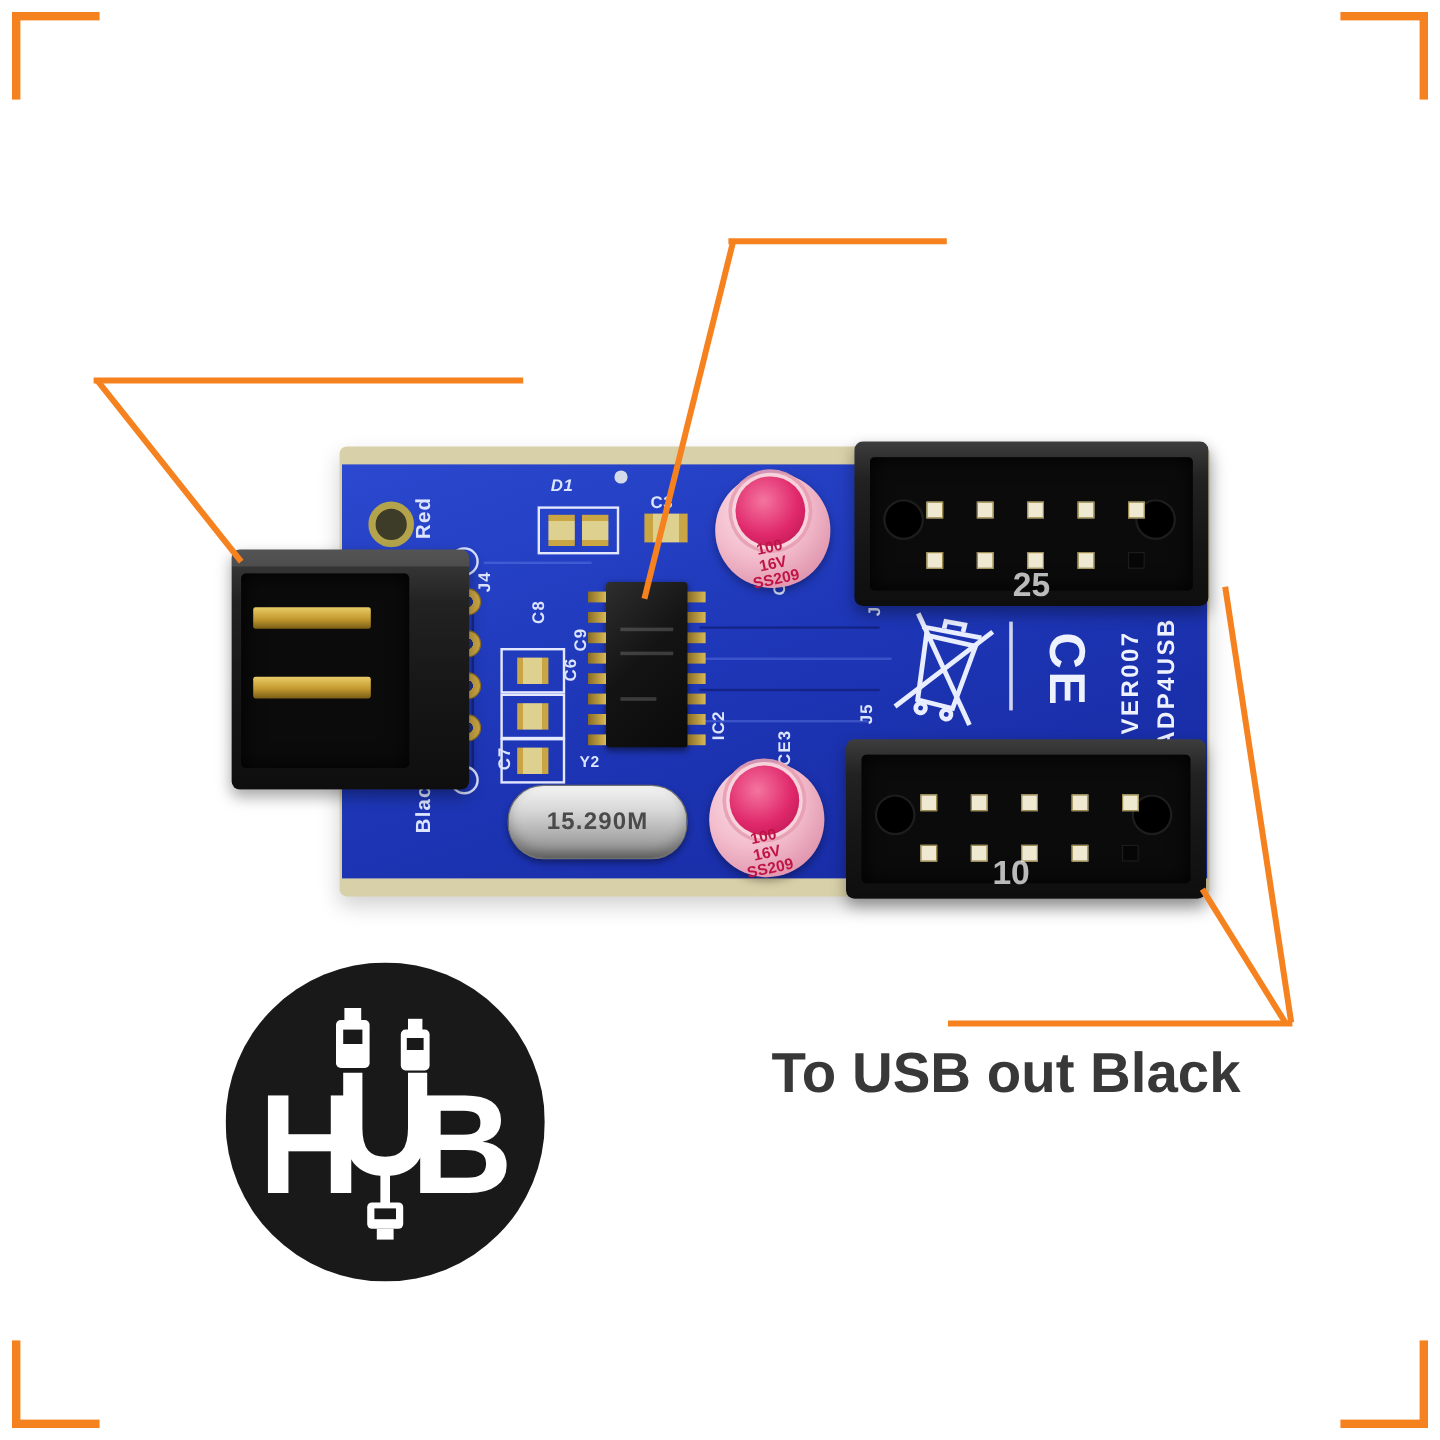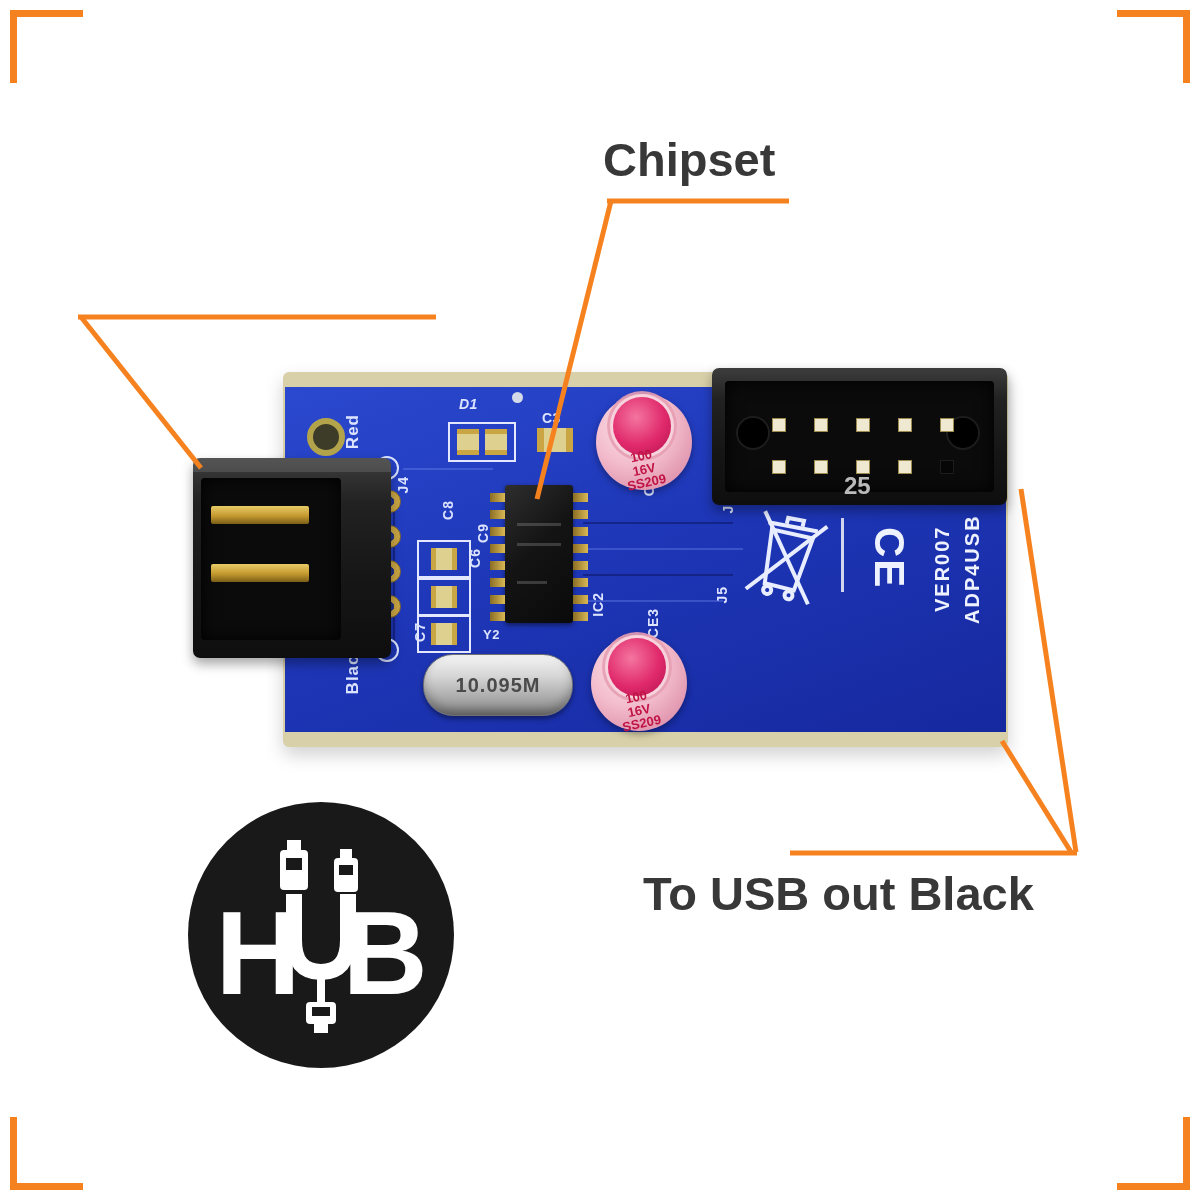--- a/index.html
+++ b/index.html
@@ -78,21 +78,21 @@
   .recess { position:absolute; background:#0b0b0b; border-radius:4px; box-shadow:inset 0 0 18px #000; }
   .blade { position:absolute; width:98px; height:18px; border-radius:2px;
         background:linear-gradient(180deg,#e9cc66 0%, #c3992f 55%, #7a5e17 100%); }
   #conn-left   { left:193px; top:458px; width:198px; height:200px; }
   #header-top  { left:712px; top:368px; width:295px; height:137px; }
   #header-bot  { left:705px; top:616px; width:300px; height:133px; }
   .hpin { position:absolute; width:14px; height:14px; background:#efe9d2; border:1px solid #9c8b4d; box-sizing:border-box; }
   .hpin.key { background:#060606; border-color:#1c1c1c; }
   .hhole { position:absolute; width:30px; height:30px; border-radius:50%; background:#000;
            box-shadow:inset 0 0 7px #000, 0 0 0 2px #1d1d1d; }
-  .hnum { position:absolute; color:rgba(255,255,255,.72); font-size:24px; font-weight:700; }
+  .hnum { position:absolute; color:rgba(255,255,255,.72); font-size:28px; font-weight:700; }
 
   
   #hub { position:absolute; left:188px; top:802px; width:266px; height:266px; }
 </style>
 </head>
 <body>
 
 <div id="canvas">
 
   <div class="corner tl"></div>
@@ -183,21 +183,21 @@
       <div class="cap-top"></div>
       <div class="cap-text">
         <span>100</span>
         <span>16V</span>
         <span>SS209</span>
       </div>
     </div>
 
     <div class="slk" style="left:200px; top:255px; font-size:13px;">Y2</div>
     <div id="crystal">
-        <span>10.095M</span>
+        <span>15.290M</span>
       </div>
 
     <div class="vlabel" style="left:437px; top:124px;">J6</div>
     <div class="vlabel" style="left:431px; top:214px;">J5</div>
 
     <svg style="position:absolute; left:466px; top:138px; transform:rotate(14deg);" width="78" height="92" viewBox="0 0 78 92">
       <g stroke="#e8edff" stroke-width="4" fill="none">
         <line x1="12" y1="18" x2="62" y2="15"></line>
         <path d="M30 15 L30 9 L46 8 L46 14"></path>
         <path d="M17 24 L23 78 L53 78 L59 23 Z"></path>
@@ -230,20 +230,36 @@
     <div class="hpin" style="left:186px; top:50px;"></div>
     <div class="hpin" style="left:228px; top:50px;"></div>
     <div class="hpin" style="left:60px;  top:92px;"></div>
     <div class="hpin" style="left:102px; top:92px;"></div>
     <div class="hpin" style="left:144px; top:92px;"></div>
     <div class="hpin" style="left:186px; top:92px;"></div>
     <div class="hpin key" style="left:228px; top:92px;"></div>
     <div class="hnum" style="left:132px; top:104px;">25</div>
   </div>
 
+  <div id="header-bot" class="blackbody">
+    <div class="recess" style="left:13px; top:13px; right:13px; bottom:13px;"></div>
+    <div class="hhole" style="left:26px; top:48px;"></div>
+    <div class="hhole" style="left:240px; top:48px;"></div>
+    <div class="hpin" style="left:62px;  top:46px;"></div>
+    <div class="hpin" style="left:104px; top:46px;"></div>
+    <div class="hpin" style="left:146px; top:46px;"></div>
+    <div class="hpin" style="left:188px; top:46px;"></div>
+    <div class="hpin" style="left:230px; top:46px;"></div>
+    <div class="hpin" style="left:62px;  top:88px;"></div>
+    <div class="hpin" style="left:104px; top:88px;"></div>
+    <div class="hpin" style="left:146px; top:88px;"></div>
+    <div class="hpin" style="left:188px; top:88px;"></div>
+    <div class="hpin key" style="left:230px; top:88px;"></div>
+    <div class="hnum" style="left:122px; top:96px;">10</div>
+  </div>
 
   <svg id="hub" viewBox="0 0 266 266">
     <circle cx="133" cy="133" r="133" fill="#191919"></circle>
     <text x="70" y="192" font-family="Liberation Sans, sans-serif" font-size="118" font-weight="bold" fill="#ffffff" text-anchor="middle">H</text>
     <text x="197" y="192" font-family="Liberation Sans, sans-serif" font-size="118" font-weight="bold" fill="#ffffff" text-anchor="middle">B</text>
     <path d="M106 92 L106 138 Q106 170 133 170 Q160 170 160 138 L160 92" stroke="#ffffff" stroke-width="16" fill="none"></path>
     <g>
       <rect x="92" y="48" width="28" height="40" rx="4" fill="#ffffff"></rect>
       <rect x="99" y="38" width="14" height="11" fill="#ffffff"></rect>
       <rect x="98" y="56" width="16" height="12" fill="#191919"></rect>
@@ -266,16 +282,15 @@
       <line x1="607" y1="201" x2="789" y2="201"></line>
       <line x1="611" y1="201" x2="537" y2="499"></line>
       <line x1="78" y1="317" x2="436" y2="317"></line>
       <line x1="81" y1="317" x2="201" y2="468"></line>
       <line x1="790" y1="853" x2="1077" y2="853"></line>
       <line x1="1076" y1="852" x2="1021" y2="489"></line>
       <line x1="1071" y1="852" x2="1002" y2="741"></line>
     </g>
   </svg>
 
-  <div class="callout" id="callout-chipset">Chipset</div>
   <div class="callout" id="callout-device">To USB out Black</div>
 
 </div>
 
 </body></html>

